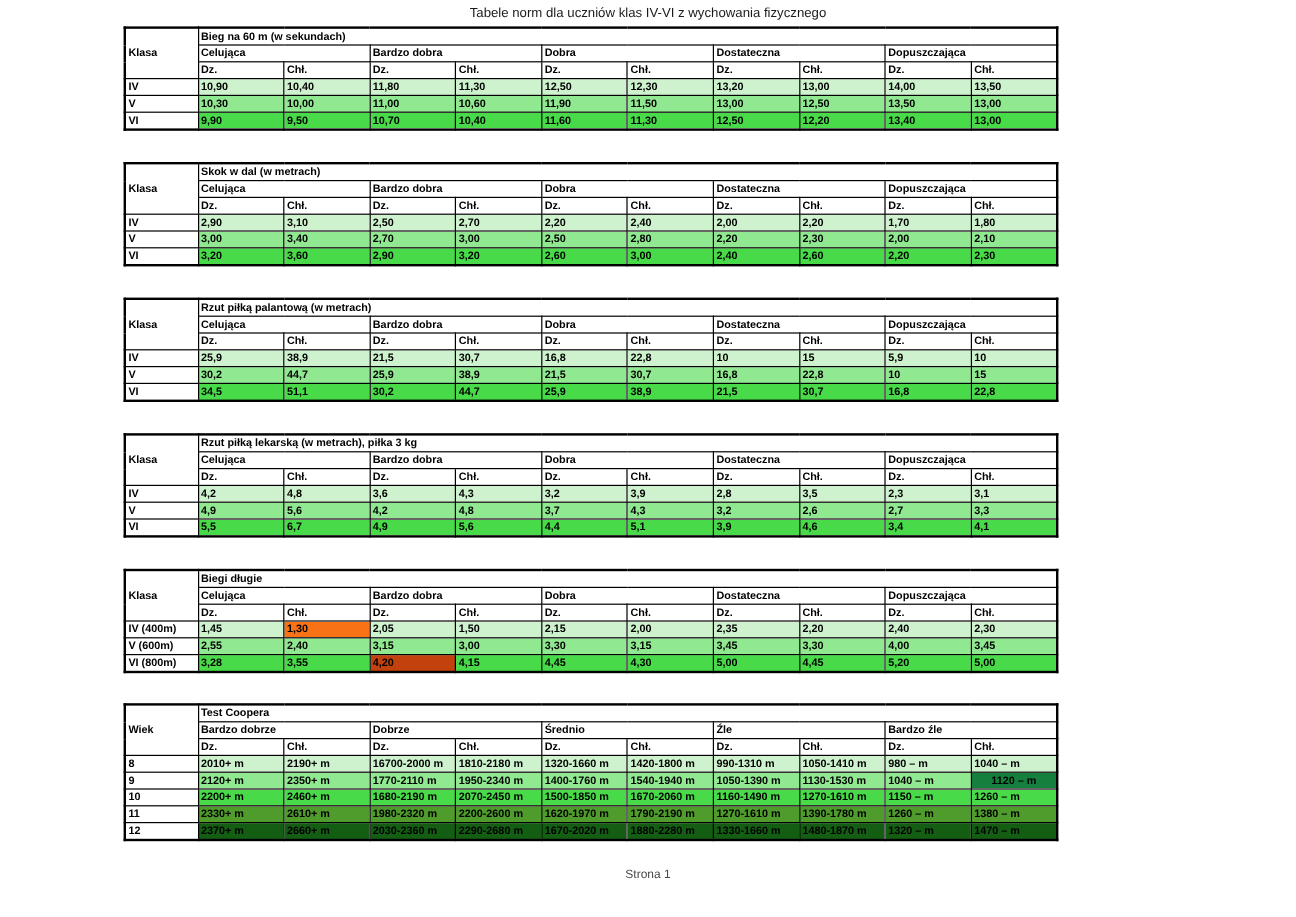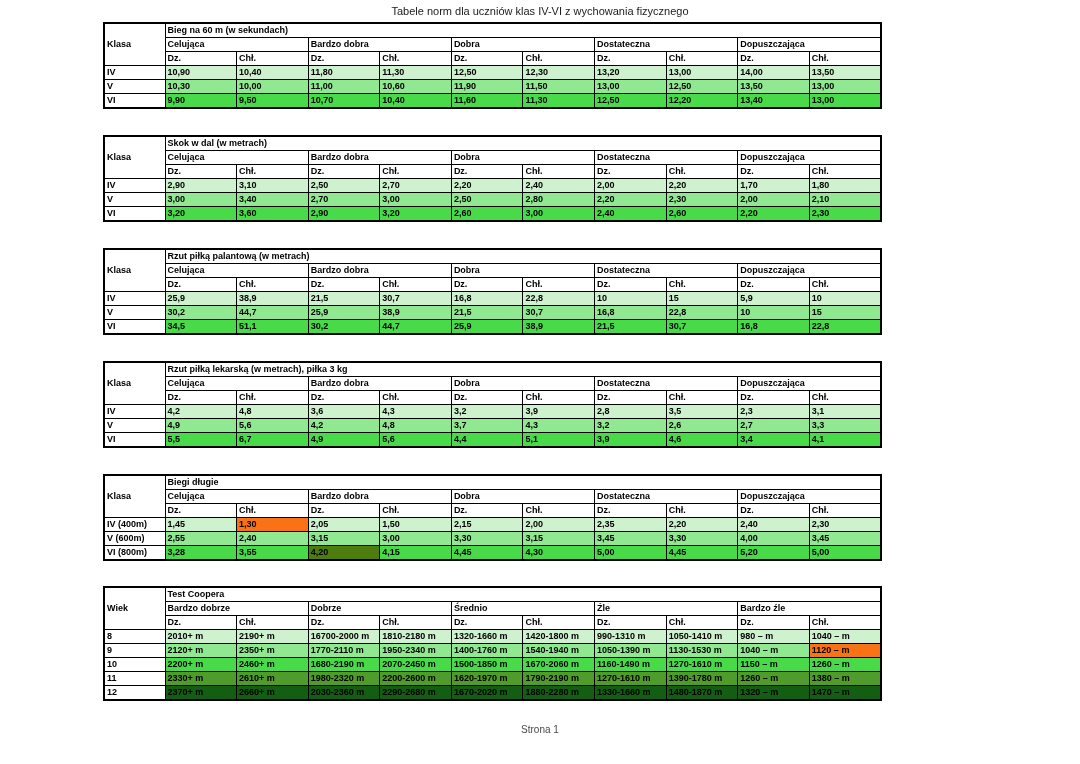--- a/index.html
+++ b/index.html
@@ -421,21 +421,21 @@
             <td class="num" style="background: rgb(144, 232, 144);">3,15</td>
             <td class="num" style="background: rgb(144, 232, 144);">3,45</td>
             <td class="num" style="background: rgb(144, 232, 144);">3,30</td>
             <td class="num" style="background: rgb(144, 232, 144);">4,00</td>
             <td class="num" style="background: rgb(144, 232, 144);">3,45</td>
           </tr>
           <tr>
             <th class="row-label">VI (800m)</th>
             <td class="num" style="background: rgb(72, 218, 72);">3,28</td>
             <td class="num" style="background: rgb(72, 218, 72);">3,55</td>
-            <td class="num" style="background: #4d7c0f;">4,20</td>
+            <td class="num" style="background: #c2410c;">4,20</td>
             <td class="num" style="background: rgb(72, 218, 72);">4,15</td>
             <td class="num" style="background: rgb(72, 218, 72);">4,45</td>
             <td class="num" style="background: rgb(72, 218, 72);">4,30</td>
             <td class="num" style="background: rgb(72, 218, 72);">5,00</td>
             <td class="num" style="background: rgb(72, 218, 72);">4,45</td>
             <td class="num" style="background: rgb(72, 218, 72);">5,20</td>
             <td class="num" style="background: rgb(72, 218, 72);">5,00</td>
           </tr>
         </tbody>
       </table>
@@ -494,21 +494,21 @@
             <th class="row-label">9</th>
             <td class="txt" style="background: rgb(144, 232, 144);">2120+ m</td>
             <td class="txt" style="background: rgb(144, 232, 144);">2350+ m</td>
             <td class="txt" style="background: rgb(144, 232, 144);">1770-2110 m</td>
             <td class="txt" style="background: rgb(144, 232, 144);">1950-2340 m</td>
             <td class="txt" style="background: rgb(144, 232, 144);">1400-1760 m</td>
             <td class="txt" style="background: rgb(144, 232, 144);">1540-1940 m</td>
             <td class="txt" style="background: rgb(144, 232, 144);">1050-1390 m</td>
             <td class="txt" style="background: rgb(144, 232, 144);">1130-1530 m</td>
             <td class="txt" style="background: rgb(144, 232, 144);">1040 – m</td>
-            <td class="txt" style="background: #f97316;">1120 – m</td>
+            <td class="txt" style="background: #15803d; text-align: center;">1120 – m</td>
           </tr>
           <tr>
             <th class="row-label">10</th>
             <td class="txt" style="background: rgb(72, 218, 72);">2200+ m</td>
             <td class="txt" style="background: rgb(72, 218, 72);">2460+ m</td>
             <td class="txt" style="background: rgb(72, 218, 72);">1680-2190 m</td>
             <td class="txt" style="background: rgb(72, 218, 72);">2070-2450 m</td>
             <td class="txt" style="background: rgb(72, 218, 72);">1500-1850 m</td>
             <td class="txt" style="background: rgb(72, 218, 72);">1670-2060 m</td>
             <td class="txt" style="background: rgb(72, 218, 72);">1160-1490 m</td>

